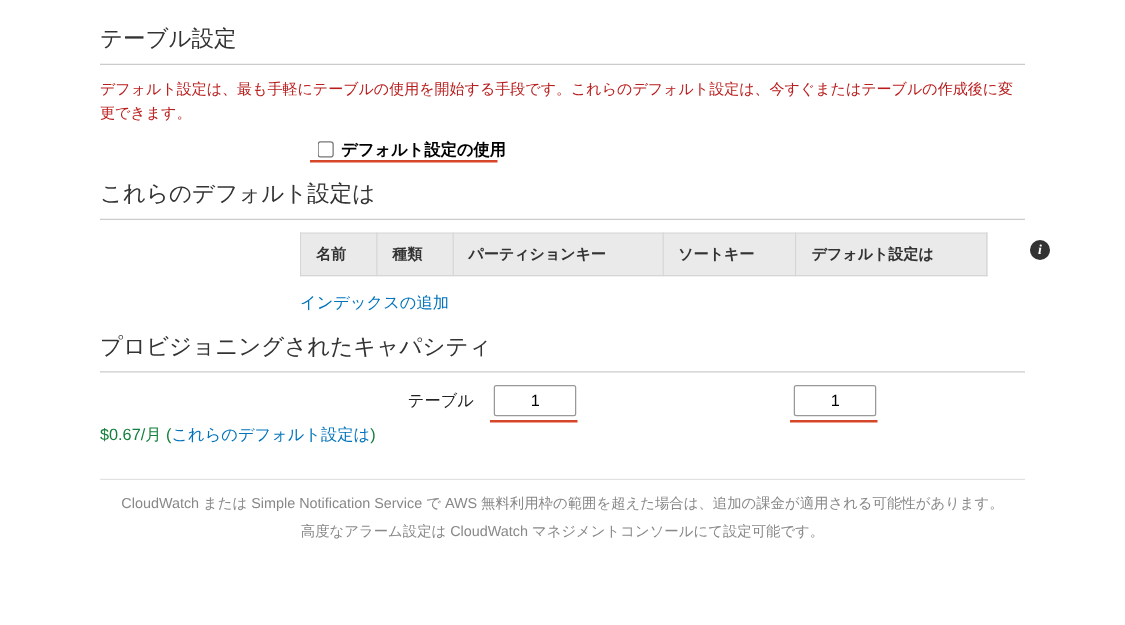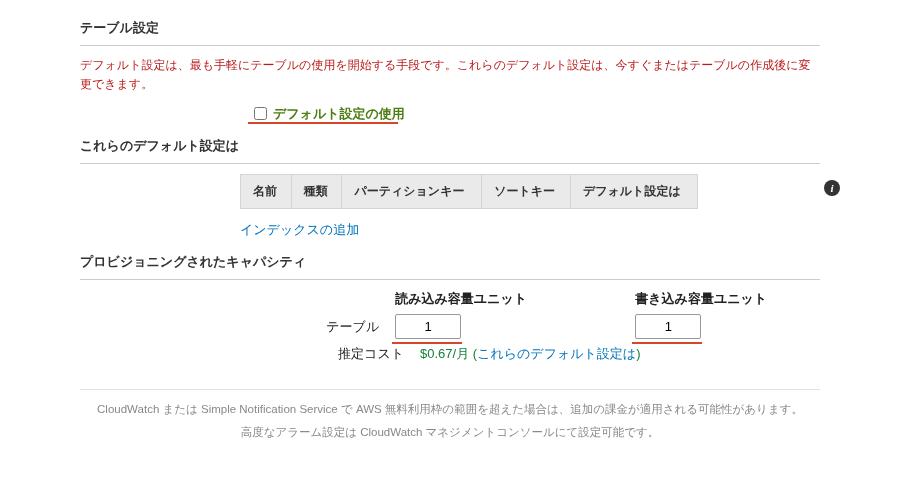--- a/index.html
+++ b/index.html
@@ -6,22 +6,22 @@
     margin: 0;
     padding: 5px 80px 20px 80px;
     font-family: "Hiragino Kaku Gothic Pro", "Meiryo", Arial, sans-serif;
     font-size: 13px;
     color: #222;
     width: 900px;
     box-sizing: border-box;
     background: #fff;
   }
   h2.section-title {
-    font-size: 13px;
-    font-weight: 700;
+    font-size: 18px;
+    font-weight: 400;
     color: #333;
     margin: 14px 0 8px 0;
   }
   .rule {
     border: none;
     border-top: 1px solid #ccc;
     margin: 6px 0 10px 0;
   }
   p.desc {
     font-size: 12px;
@@ -34,38 +34,38 @@
     display: flex;
     align-items: center;
     position: relative;
   }
   .checkbox-row input[type="checkbox"] {
     margin-right: 6px;
   }
   .checkbox-row label {
     font-size: 13px;
     font-weight: 700;
-    color: #4d7c0f;
+    color: #000000;
   }
   .red-underline {
     position: absolute;
     left: -2px;
     top: 18px;
     width: 150px;
     height: 2px;
     background: #d13212;
     opacity: 0.9;
   }
   .table-wrap {
     margin: 0 0 0 160px;
     position: relative;
   }
   table.idx {
     border-collapse: collapse;
-    width: 458px;
+    width: 550px;
     font-size: 12px;
   }
   table.idx th {
     background: #eaeaea;
     border: 1px solid #d5d5d5;
     padding: 8px 12px;
     text-align: left;
     font-weight: 700;
     color: #333;
   }
@@ -186,44 +186,34 @@
 
 <div class="add-index">
   <a href="#" class="link">インデックスの追加</a>
 </div>
 
 <h2 class="section-title">プロビジョニングされたキャパシティ</h2>
 <hr class="rule">
 
 <div class="cap-grid">
 
-  <div class="cap-row">
-    <div class="cap-label"></div>
-    <div class="cap-col read">
-      <span class="cap-header">読み込み容量ユニット</span>
-    </div>
-    <div class="cap-col">
-      <span class="cap-header">書き込み容量ユニット</span>
-    </div>
-  </div>
 
   <div class="cap-row">
     <div class="cap-label">テーブル</div>
     <div class="cap-col read">
       <input class="num" type="text" value="1" style="">
       <div class="red-u-small"></div>
     </div>
     <div class="cap-col">
       <input class="num" type="text" value="1" style="">
       <div class="red-u-small"></div>
     </div>
   </div>
 
   <div class="cap-row">
-    <div class="cap-label">推定コスト</div>
     <div class="cap-col read">
       <span class="cost-value">$0.67/月</span>
       <span class="cost-value"> (</span><a href="#" class="link">これらのデフォルト設定は</a><span class="cost-value">)</span>
     </div>
   </div>
 
 </div>
 
 <hr class="rule light">
 

